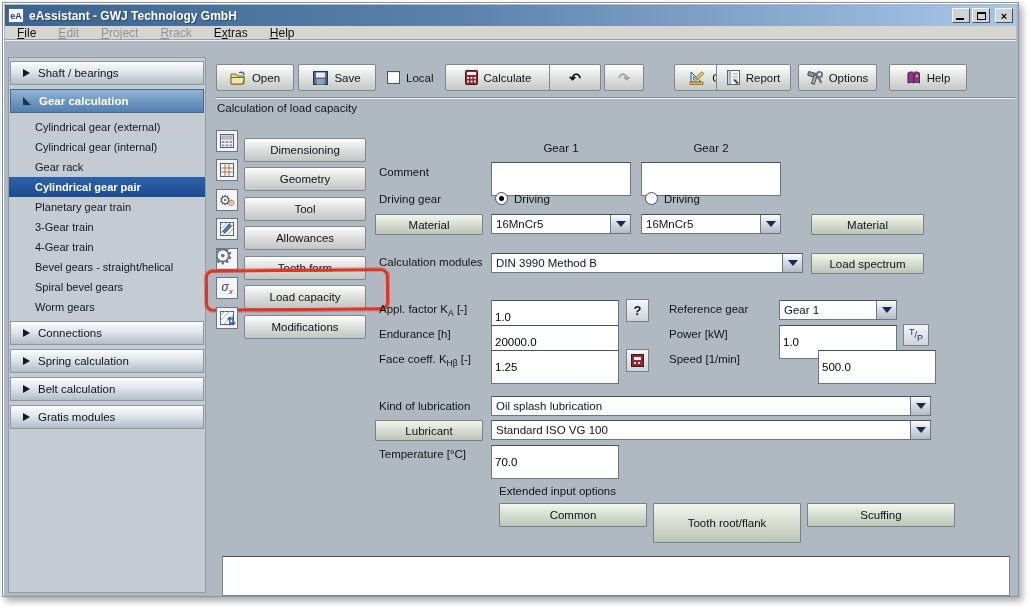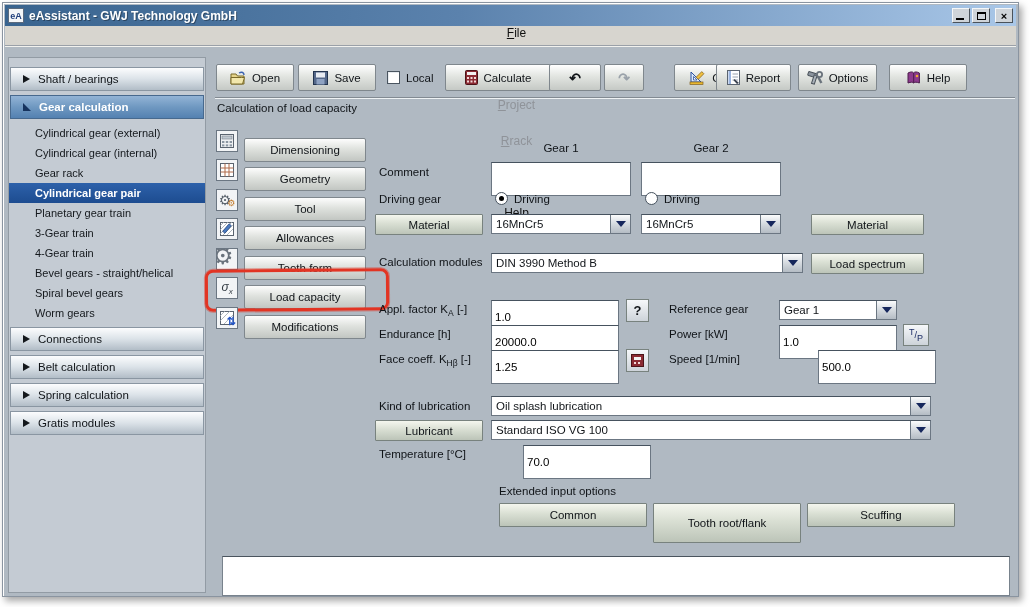--- a/index.html
+++ b/index.html
@@ -20,30 +20,30 @@
   .win-controls { margin-left:auto; display:flex; gap:2px; }
   .win-btn { width:18px; height:15px; background:#cfd4d9; border:1px solid;
     border-color:#f4f6f8 #4a525a #4a525a #f4f6f8; position:relative;
     display:flex; align-items:center; justify-content:center;
     font-size:11px; font-weight:bold; color:#000; }
   .win-btn.close { margin-left:3px; }
   .glyph-min { position:absolute; left:3px; bottom:2px; width:8px; height:2px; background:#000; }
   .glyph-max { width:9px; height:8px; border:1px solid #000; border-top-width:2px; }
 
   
-  .menubar { position:absolute; left:2px; top:23px; right:2px; height:20px;
+  .menubar { position:absolute; left:2px; top:23px; right:2px; height:14px;
     background:#d7d5cf; border-bottom:1px solid #9aa0a8; box-shadow:0 1px 0 #f2f2ee;
-    display:flex; align-items:center; padding-left:12px; gap:22px; font-size:12px;flex-direction:column; }
+    display:flex; align-items:center; padding-left:12px; gap:22px; font-size:12px; }
   .menu-item { color:#101010; cursor:default; }
   .menu-item.disabled { color:#8f9399; }
   .menu-item .u { text-decoration:underline; }
 
   
   .sidebar { position:absolute; left:5px; top:54px; width:198px; height:536px;
-    background:#c4cbd3; border:1px solid #929ba4; padding-top:9px; }
+    background:#c4cbd3; border:1px solid #929ba4; padding-top:3px; }
   .nav-header { height:24px; margin:0 1px 4px 1px; display:flex; align-items:center;
     padding-left:12px; gap:8px; border:1px solid #8a96a2;
     background:linear-gradient(#fcfdfe,#dbe2e8 50%,#b2bdc7); font-size:11.5px; }
   .nav-header.expanded { background:linear-gradient(#93b4d6,#6f98c1 50%,#5481b1);
     color:#fff; font-weight:bold; border-color:#47698e; }
   .tri-right { width:0; height:0; border-left:7px solid #14181c; border-top:4.5px solid transparent;
     border-bottom:4.5px solid transparent; }
   .tri-expanded { width:0; height:0; border-bottom:8px solid #16335e; border-right:8px solid transparent; }
   .nav-item { height:20px; line-height:20px; padding-left:26px; color:#14181c; }
   .nav-item.selected { background:linear-gradient(#2d61aa,#1d4c90); color:#fff; font-weight:bold; }
@@ -157,25 +157,25 @@
     <div class="nav-item">4-Gear train</div>
     <div class="nav-item">Bevel gears - straight/helical</div>
     <div class="nav-item">Spiral bevel gears</div>
     <div class="nav-item">Worm gears</div>
     <div class="nav-header" style="margin-top:4px">
       <span class="tri-right"></span>
       <span>Connections</span>
     </div>
     <div class="nav-header">
       <span class="tri-right"></span>
-      <span>Belt calculation</span>
+      <span>Spring calculation</span>
     </div>
     <div class="nav-header">
       <span class="tri-right"></span>
-      <span>Spring calculation</span>
+      <span>Belt calculation</span>
     </div>
     <div class="nav-header">
       <span class="tri-right"></span>
       <span>Gratis modules</span>
     </div>
   </div>
 
   <div class="tbtn" style="left:213px;width:78px">
     <svg width="16" height="14" viewBox="0 0 16 14">
         <path d="M9 2 c3 -1.6 5 -0.4 5 2" fill="none" stroke="#3a62b0" stroke-width="1.4"></path>
@@ -388,21 +388,21 @@
 
   <span class="lbl" style="left:376px;top:397px">Kind of lubrication</span>
   <div class="combo" style="left:488px;top:393px;width:440px"><span>Oil splash lubrication</span><span class="dd">
         <span class="dd-tri"></span>
       </span></div>
   <div class="fbtn" style="left:372px;top:417px;width:108px">Lubricant</div>
   <div class="combo" style="left:488px;top:417px;width:440px"><span>Standard ISO VG 100</span><span class="dd">
         <span class="dd-tri"></span>
       </span></div>
   <span class="lbl" style="left:376px;top:445px">Temperature [°C]</span>
-  <input class="input" style="left: 488px; top: 442px; width: 128px; margin-left: 32px;" value="70.0">
+  <input class="input" style="left: 488px; top: 442px; width: 128px;" value="70.0">
 
   <span class="lbl" style="left:496px;top:482px">Extended input options</span>
   <div class="fbtn" style="left:496px;top:500px;width:148px;height:24px">Common</div>
   <div class="fbtn" style="left:650px;top:500px;width:148px;height:40px">Tooth root/flank</div>
   <div class="fbtn" style="left:804px;top:500px;width:148px;height:24px">Scuffing</div>
 
   <div class="result-panel"></div>
 
 </div>
 

